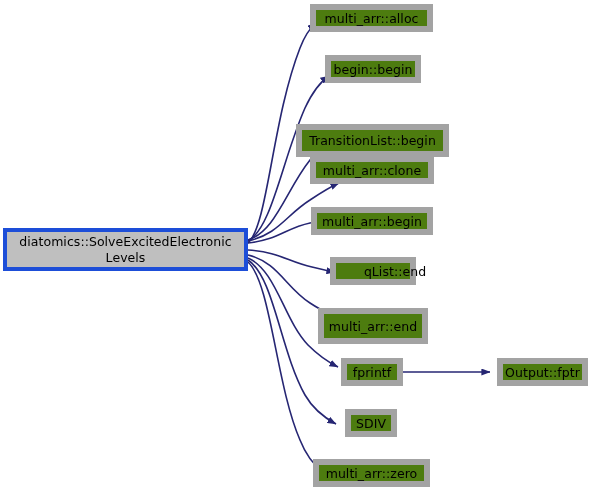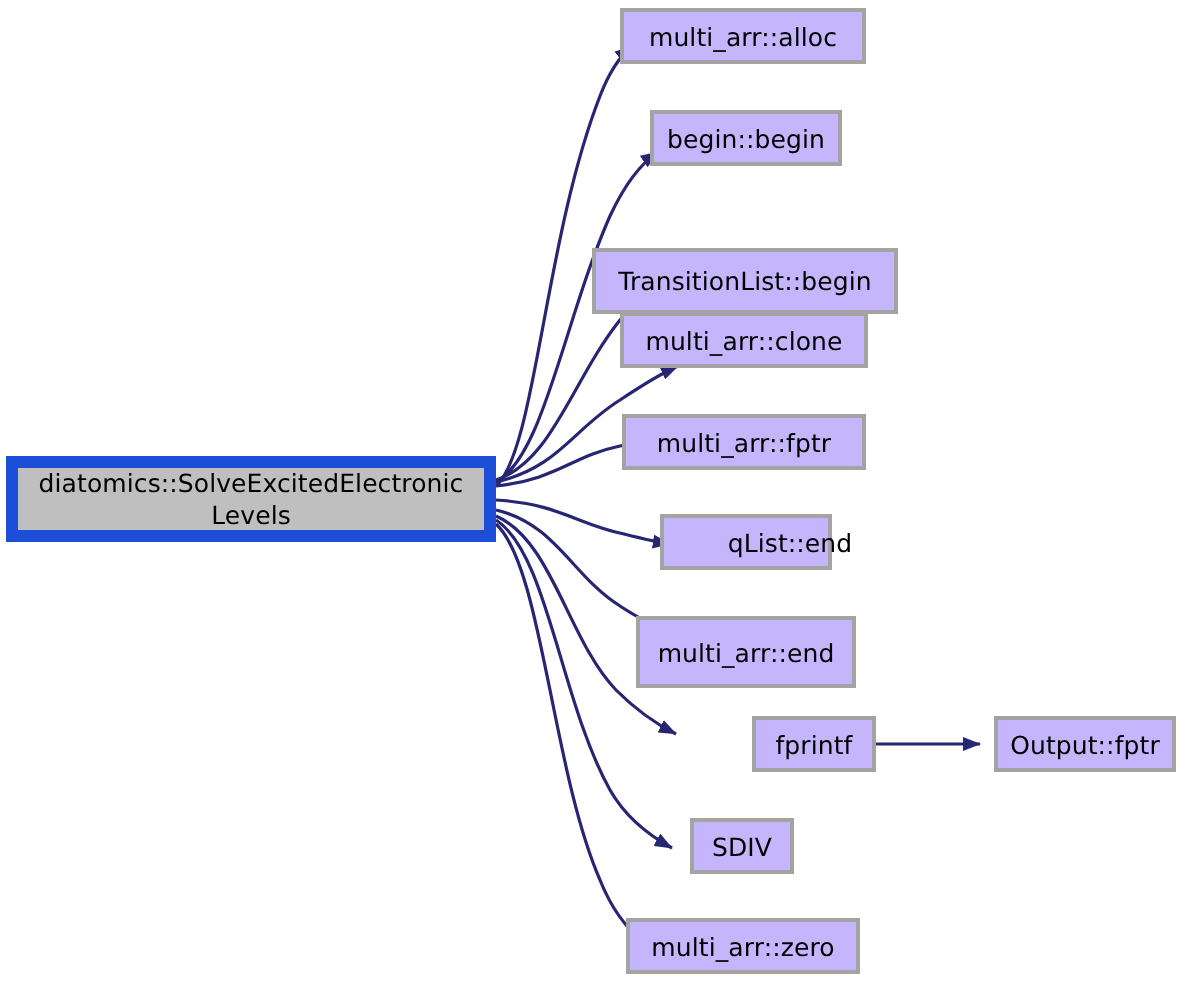--- a/index.html
+++ b/index.html
@@ -18,36 +18,36 @@
   svg.graph-canvas {
     position: absolute;
     left: 0;
     top: 0;
     width: 600px;
     height: 493px;
   }
   .node-box {
     position: absolute;
     box-sizing: border-box;
-    border: 2px solid #a3a3a3;
-    background: #c4b5fd;
+    border: 6px solid #a3a3a3;
+    background: #4d7c0f;
     display: flex;
     align-items: center;
     justify-content: center;
     text-align: center;
     color: #000000;
     font-size: 12.5px;
     line-height: 15px;
     letter-spacing: 0.05px;
     white-space: pre-line;
     z-index: 3;
   }
   .node-box.source-node {
     background: #bfbfbf;
-    border: 6px solid #1d4ed8;
+    border: 4px solid #1d4ed8;
     font-size: 12.5px;
     line-height: 16px;
   }
   .node-label {
     display: block;
     padding: 0 2px;
   }
 </style>
 </head>
 <body>
@@ -75,22 +75,22 @@
       </g>
   </svg>
 
   <div id="node-layer">
       <div class="node-box source-node" style="left: 3px; top: 228px; width: 245px; height: 43px;"><span class="node-label">diatomics::SolveExcitedElectronic
 Levels</span></div>
       <div class="node-box" style="left: 310px; top: 4px; width: 123px; height: 28px;"><span class="node-label">multi_arr::alloc</span></div>
       <div class="node-box" style="left: 325px; top: 55px; width: 96px; height: 28px;"><span class="node-label">begin::begin</span></div>
       <div class="node-box" style="left: 296px; top: 124px; width: 153px; height: 33px;"><span class="node-label">TransitionList::begin</span></div>
       <div class="node-box" style="left: 310px; top: 156px; width: 124px; height: 28px;"><span class="node-label">multi_arr::clone</span></div>
-      <div class="node-box" style="left: 311px; top: 207px; width: 122px; height: 28px;"><span class="node-label">multi_arr::fptr</span></div>
+      <div class="node-box" style="left: 311px; top: 207px; width: 122px; height: 28px;"><span class="node-label">multi_arr::begin</span></div>
       <div class="node-box" style="left: 330px; top: 257px; width: 86px; height: 28px; padding-left: 44px;"><span class="node-label">qList::end</span></div>
       <div class="node-box" style="left: 318px; top: 308px; width: 110px; height: 36px;"><span class="node-label">multi_arr::end</span></div>
-      <div class="node-box" style="left: 341px; top: 358px; width: 62px; height: 28px; margin-left: 35px;"><span class="node-label">fprintf</span></div>
+      <div class="node-box" style="left: 341px; top: 358px; width: 62px; height: 28px;"><span class="node-label">fprintf</span></div>
       <div class="node-box" style="left: 345px; top: 409px; width: 52px; height: 28px; text-align: center;"><span class="node-label">SDIV</span></div>
       <div class="node-box" style="left: 313px; top: 459px; width: 117px; height: 28px; text-align: right;"><span class="node-label">multi_arr::zero</span></div>
       <div class="node-box" style="left: 497px; top: 358px; width: 91px; height: 28px;"><span class="node-label">Output::fptr</span></div>
     </div>
 
 </div>
 
 </body></html>

